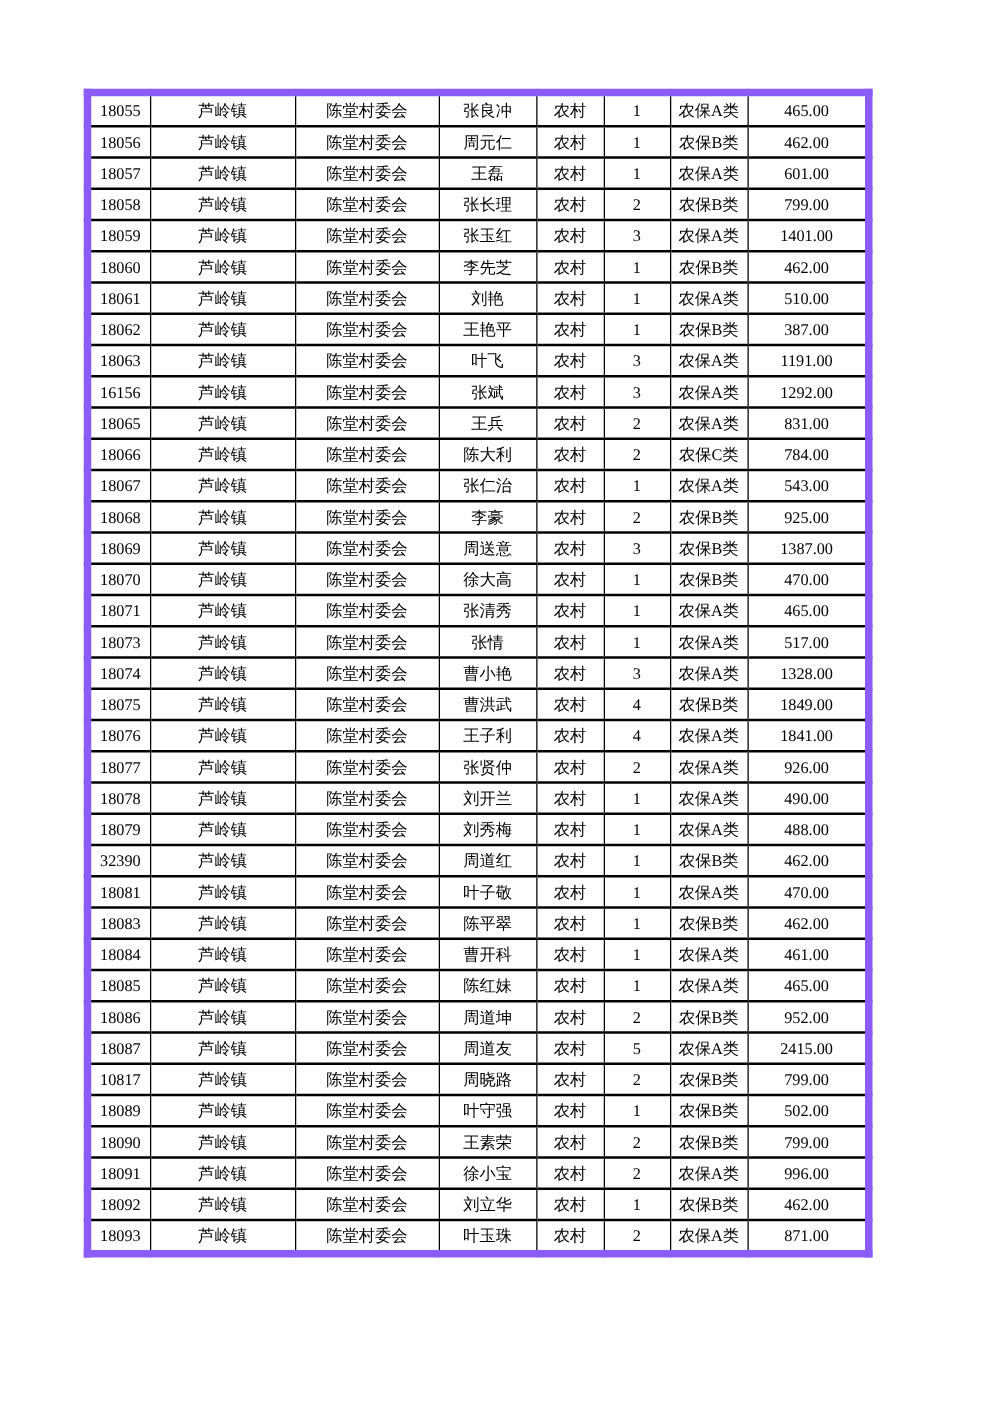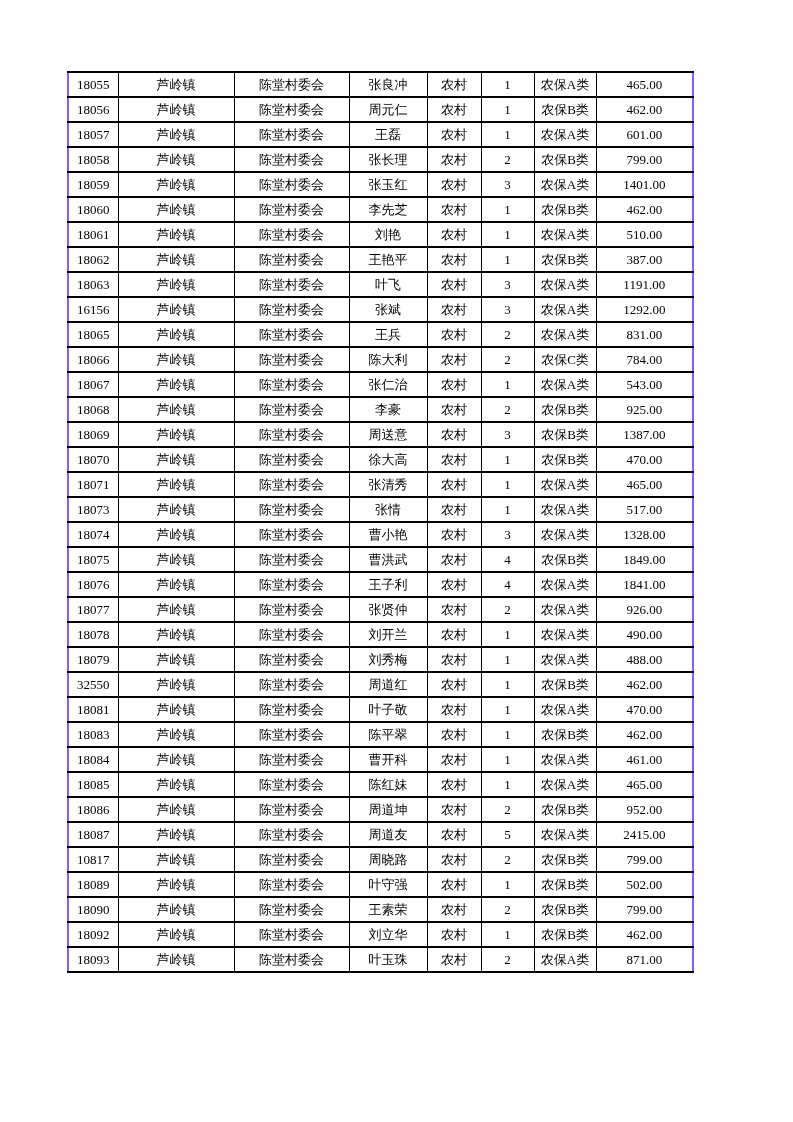--- a/index.html
+++ b/index.html
@@ -18,21 +18,21 @@
     position: absolute;
     left: 67px;
     top: 71px;
   }
   table.roster {
     border-collapse: collapse;
     table-layout: fixed;
     font-family: "Liberation Serif", "DejaVu Serif", serif;
     font-size: 13px;
     color: #000000;
-    border: 2px solid #8b5cf6;
+    border: 6px solid #8b5cf6;
   }
   table.roster td {
     border-left: 1px solid #000000;
     border-right: 1px solid #000000;
     border-top: 2px solid #000000;
     border-bottom: 2px solid #000000;
     height: 23px;
     line-height: 23px;
     padding: 0 2px;
     text-align: center;
@@ -292,21 +292,21 @@
             <td>18079</td>
             <td>芦岭镇</td>
             <td>陈堂村委会</td>
             <td>刘秀梅</td>
             <td>农村</td>
             <td>1</td>
             <td>农保A类</td>
             <td>488.00</td>
           </tr>
           <tr>
-            <td>32550</td>
+            <td>32390</td>
             <td>芦岭镇</td>
             <td>陈堂村委会</td>
             <td>周道红</td>
             <td>农村</td>
             <td>1</td>
             <td>农保B类</td>
             <td>462.00</td>
           </tr>
           <tr>
             <td>18081</td>
@@ -390,20 +390,30 @@
           </tr>
           <tr>
             <td>18090</td>
             <td>芦岭镇</td>
             <td>陈堂村委会</td>
             <td>王素荣</td>
             <td>农村</td>
             <td>2</td>
             <td>农保B类</td>
             <td>799.00</td>
+          </tr>
+          <tr>
+            <td>18091</td>
+            <td>芦岭镇</td>
+            <td>陈堂村委会</td>
+            <td>徐小宝</td>
+            <td>农村</td>
+            <td>2</td>
+            <td>农保A类</td>
+            <td>996.00</td>
           </tr>
           <tr>
             <td>18092</td>
             <td>芦岭镇</td>
             <td>陈堂村委会</td>
             <td>刘立华</td>
             <td>农村</td>
             <td>1</td>
             <td>农保B类</td>
             <td>462.00</td>

